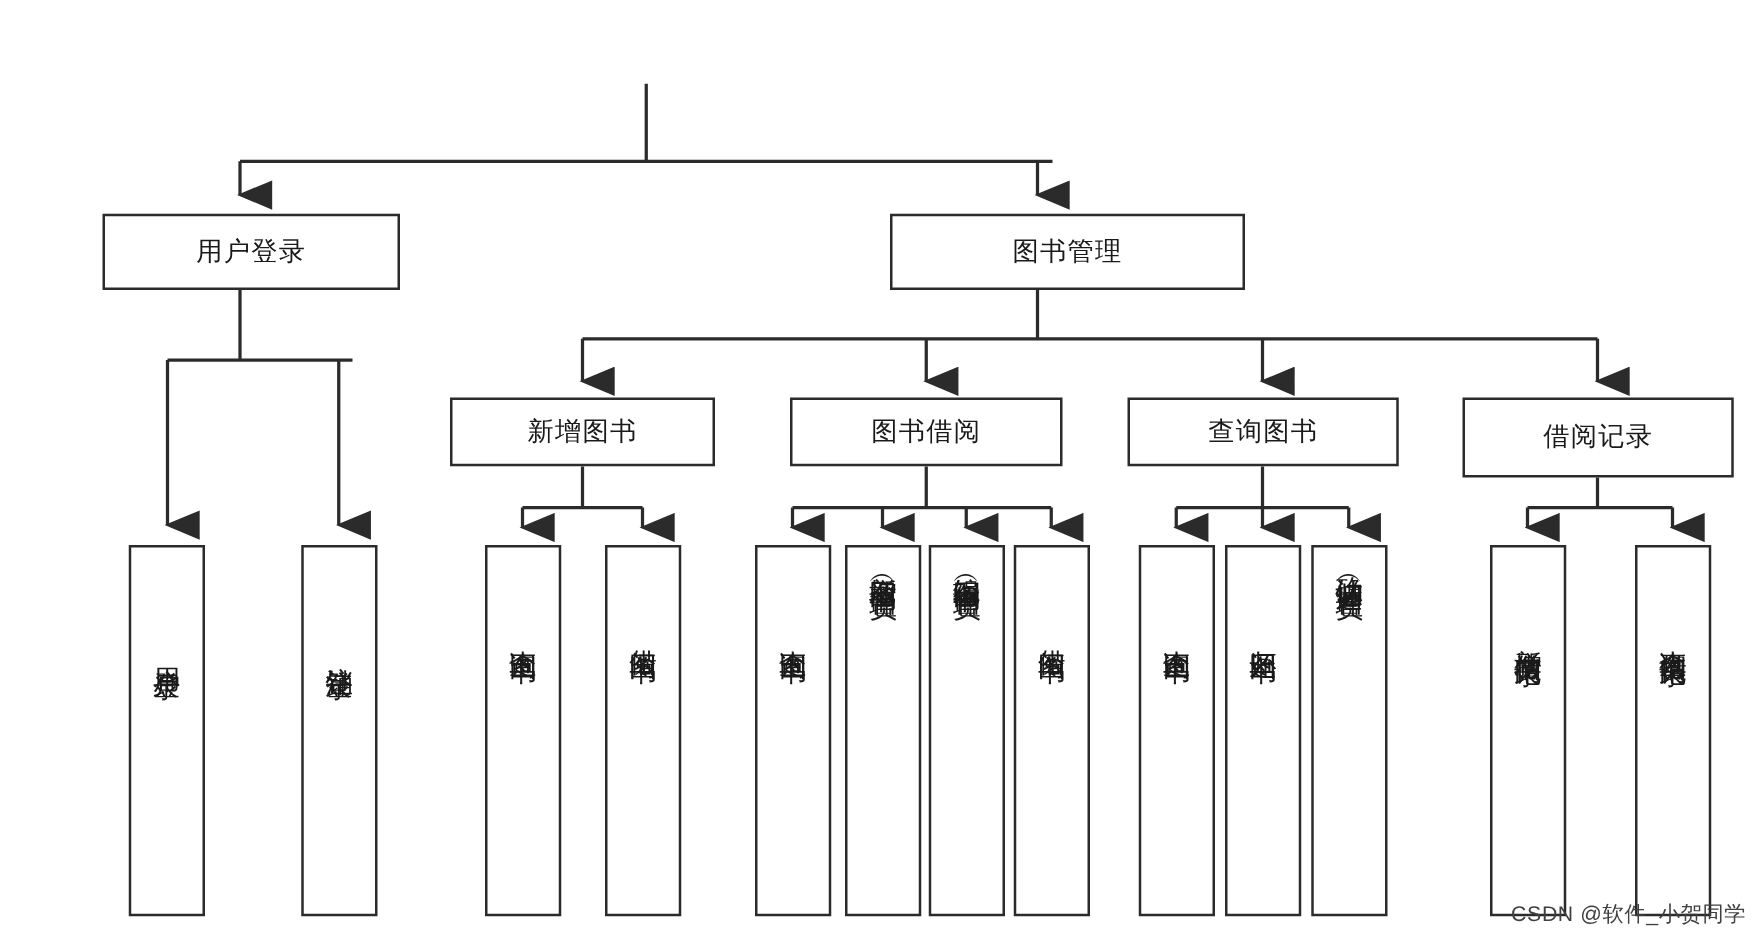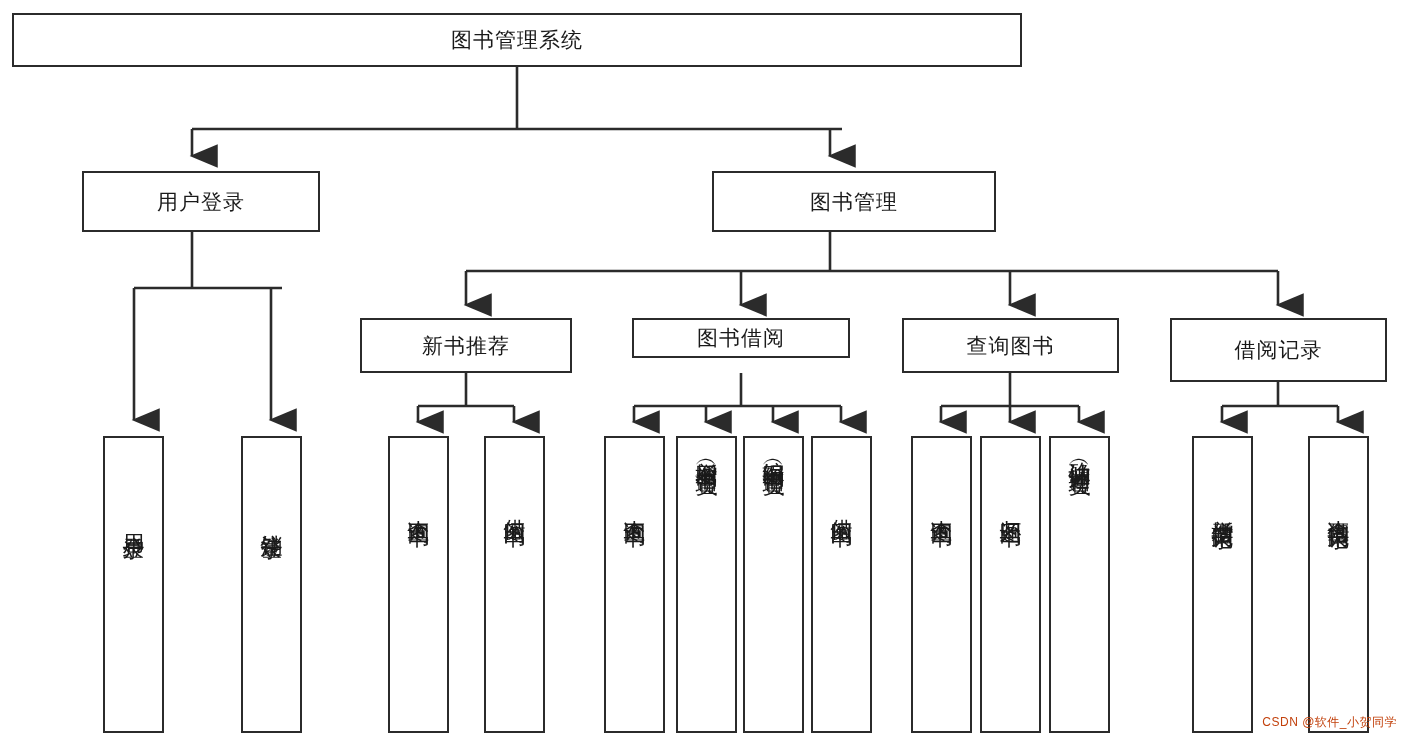--- a/index.html
+++ b/index.html
@@ -65,23 +65,23 @@
   }
   .node-v.leaf-mid .node-label {
     margin-top: 58px;
   }
   .node-v.leaf-short .node-label {
     margin-top: 72px;
   }
   .watermark {
     position: absolute;
     right: 8px;
-    bottom: 16px;
-    font-size: 12px;
-    color: #c2410c;
+    bottom: 4px;
+    font-size: 17px;
+    color: #404040;
     letter-spacing: 0.5px;
     white-space: nowrap;
     user-select: none;
   }
 </style>
 </head>
 <body>
 
 <div id="diagram-root">
 
@@ -132,37 +132,34 @@
       <path d="M 1010 406 L 1010 422" marker-end="url(#arrowdown)"></path>
       <path d="M 1079 406 L 1079 422" marker-end="url(#arrowdown)"></path>
 
       <path d="M 1278 373 L 1278 406"></path>
       <path d="M 1222 406 L 1338 406"></path>
       <path d="M 1222 406 L 1222 422" marker-end="url(#arrowdown)"></path>
       <path d="M 1338 406 L 1338 422" marker-end="url(#arrowdown)"></path>
     </g>
   </svg>
 
-  <div class="node node-h" style="left:12px; top:13px; width:1010px; height:54px;">
-    <span class="node-label">图书管理系统</span>
-  </div>
 
   <div class="node node-h" style="left:82px; top:171px; width:238px; height:61px;">
     <span class="node-label">用户登录</span>
   </div>
 
   <div class="node node-h" style="left:712px; top:171px; width:284px; height:61px;">
     <span class="node-label">图书管理</span>
   </div>
 
   <div class="node node-h" style="left:360px; top:318px; width:212px; height:55px;">
-    <span class="node-label">新书推荐</span>
-  </div>
-
-  <div class="node node-h" style="left:632px; top:318px; width:218px; height:40px;">
+    <span class="node-label">新增图书</span>
+  </div>
+
+  <div class="node node-h" style="left:632px; top:318px; width:218px; height:55px;">
     <span class="node-label">图书借阅</span>
   </div>
 
   <div class="node node-h" style="left:902px; top:318px; width:217px; height:55px;">
     <span class="node-label">查询图书</span>
   </div>
 
   <div class="node node-h" style="left:1170px; top:318px; width:217px; height:64px;">
     <span class="node-label">借阅记录</span>
   </div>

